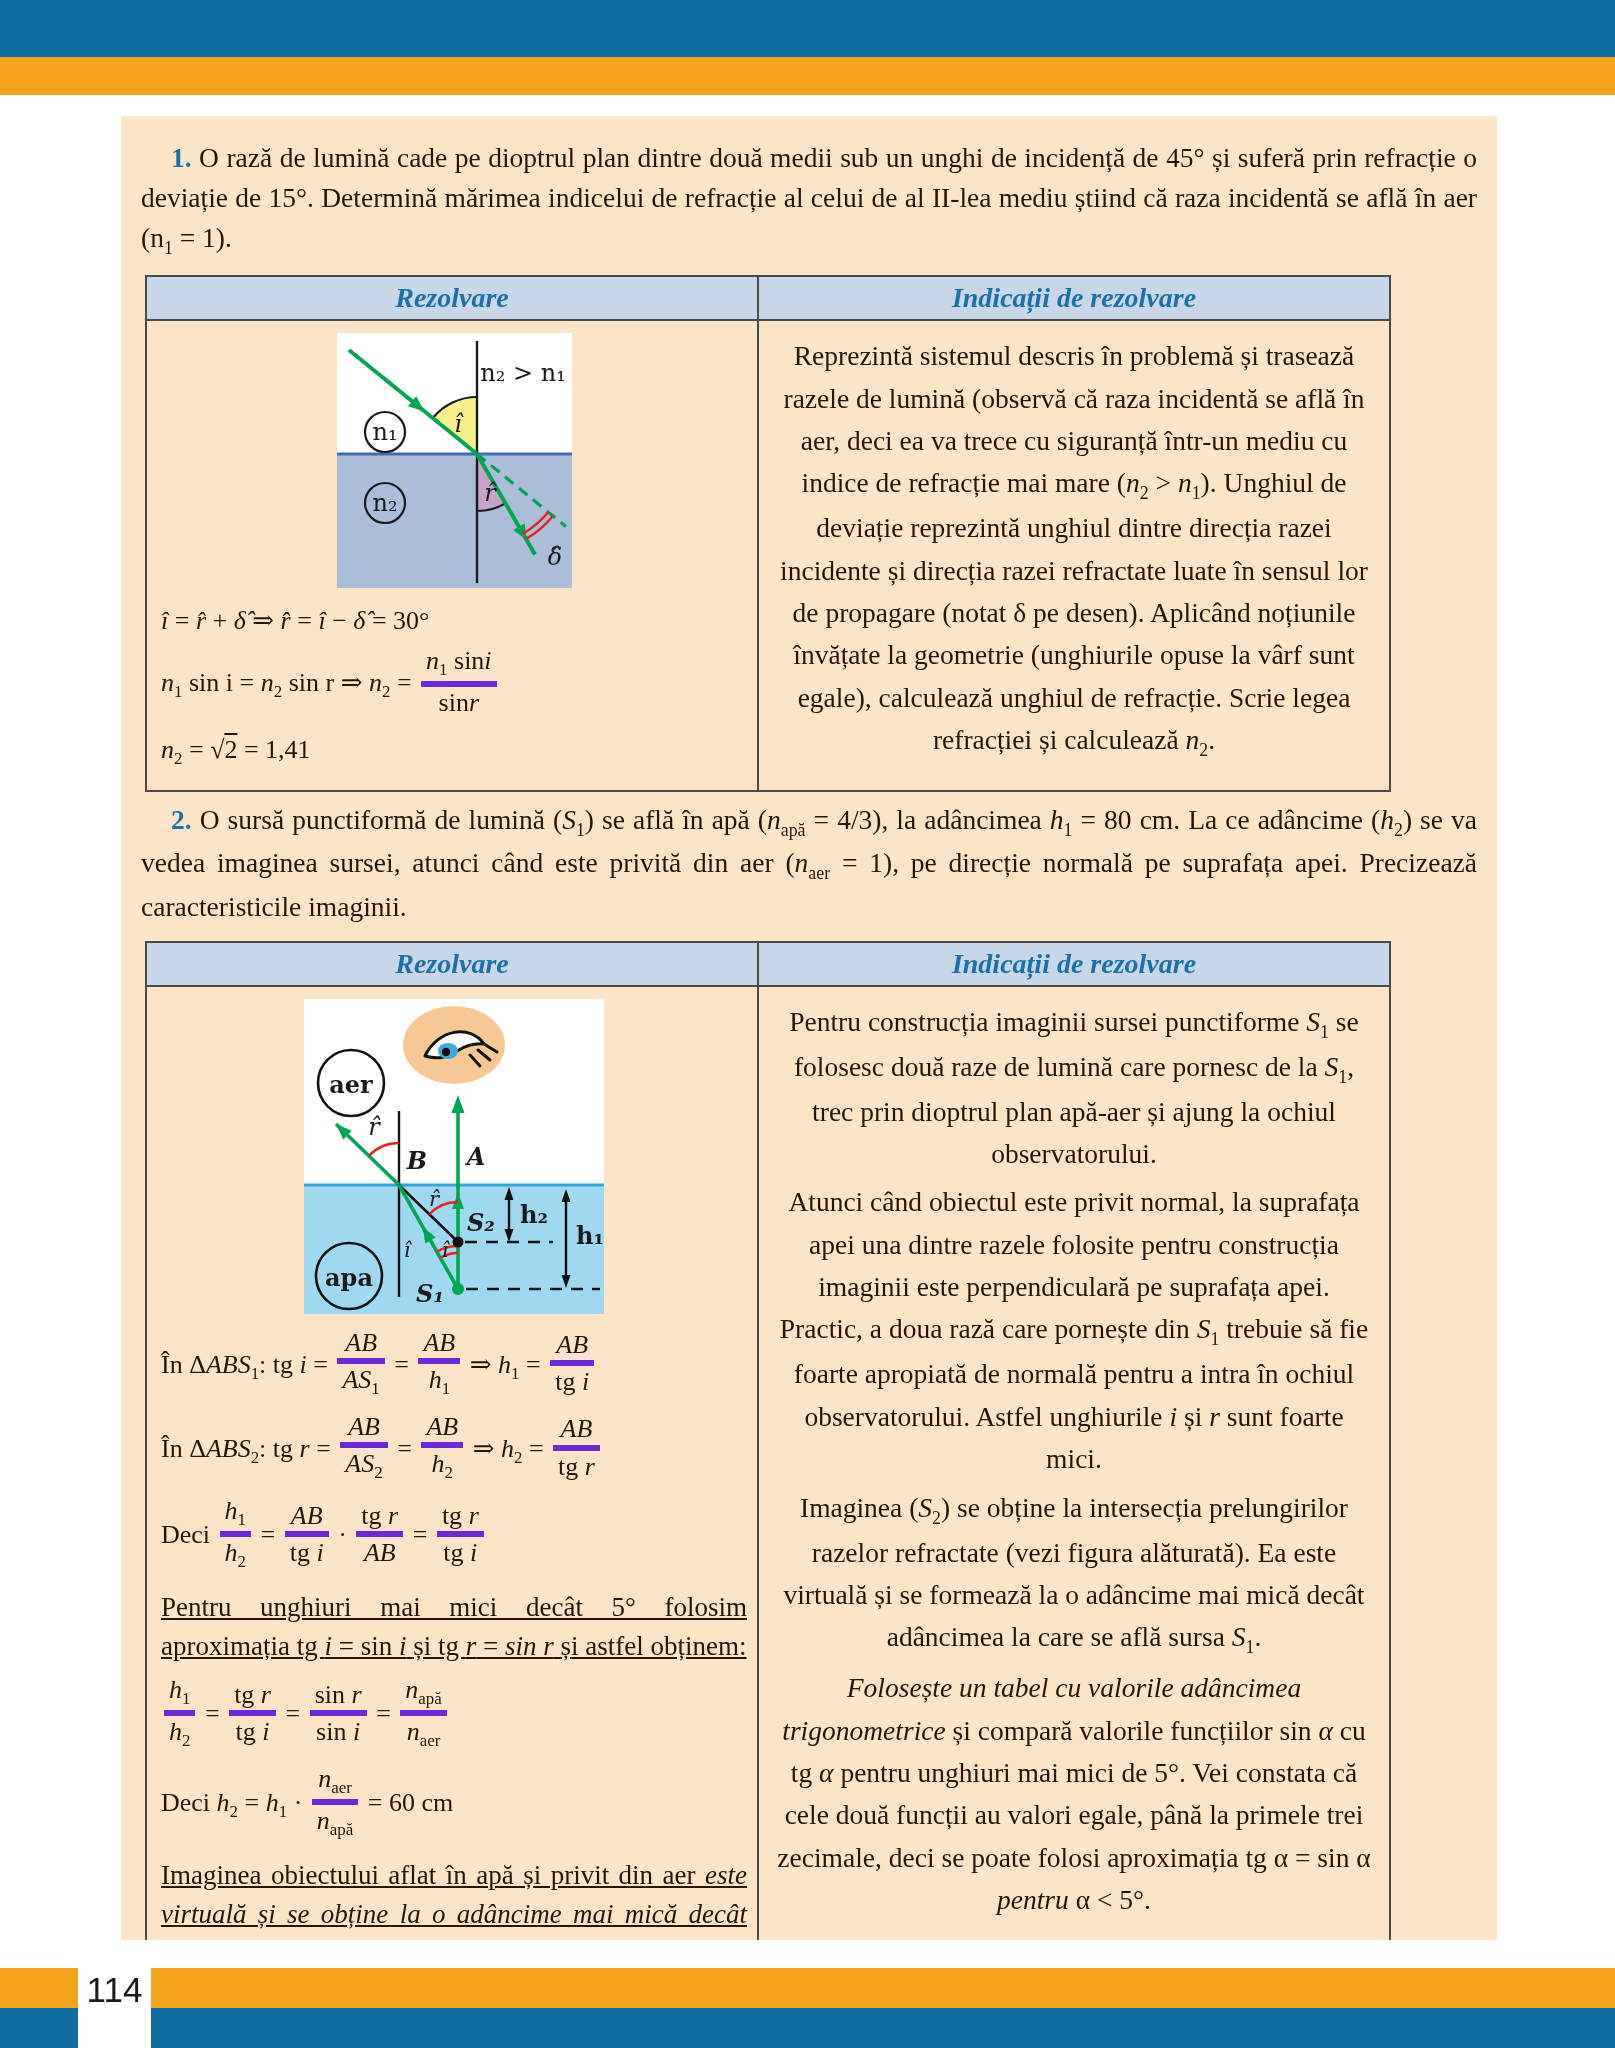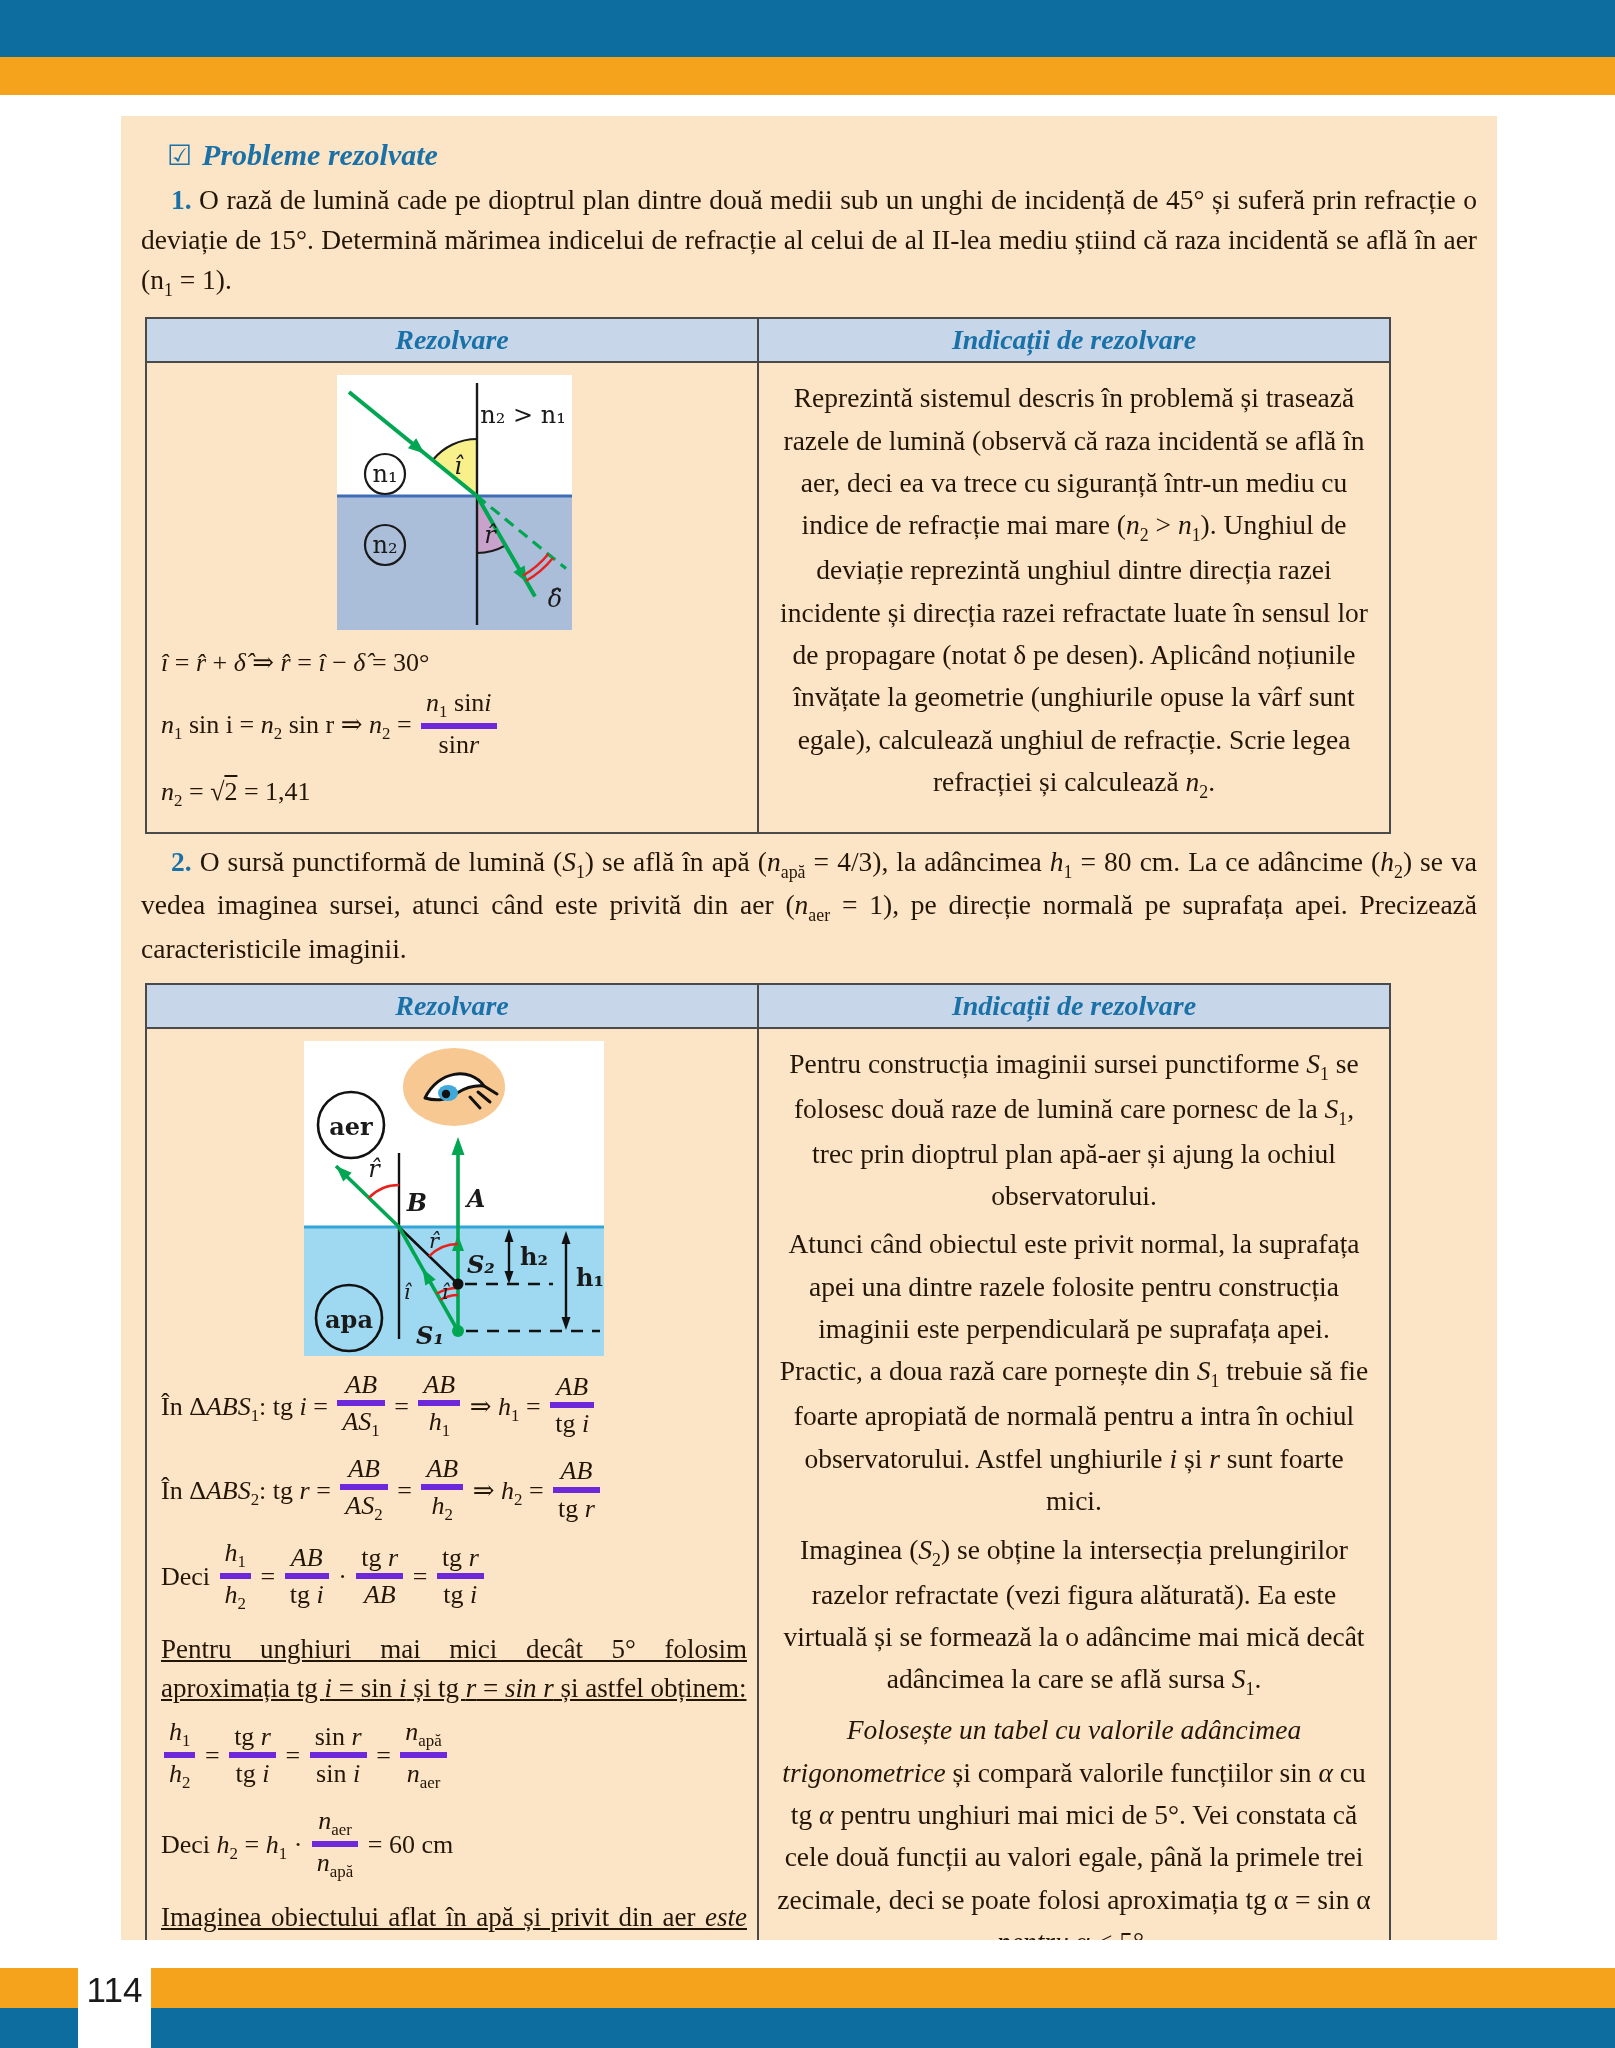--- a/index.html
+++ b/index.html
@@ -46,23 +46,20 @@
 </style>
 </head>
 <body>
 
 <div class="sheet">
   <div class="band band-top-blue"></div>
   <div class="band band-top-orange"></div>
 
   <div class="content">
 
-    <div class="pr-head">
-      <span class="chk">☑</span><span class="pr-title">Probleme rezolvate</span>
-    </div>
 
     <p class="prob"><span class="pnum">1.</span> <span>O rază de lumină cade pe dioptrul plan dintre două medii sub un unghi de incidență de 45° și suferă prin refracție o deviație de 15°. Determină mărimea indicelui de refracție al celui de al II-lea mediu știind că raza incidentă se află în aer (n<sub>1</sub> = 1).</span></p>
 
     <table class="ptab">
       <colgroup>
           <col class="c1">
           <col class="c2">
         </colgroup>
       <thead>
         <tr>

